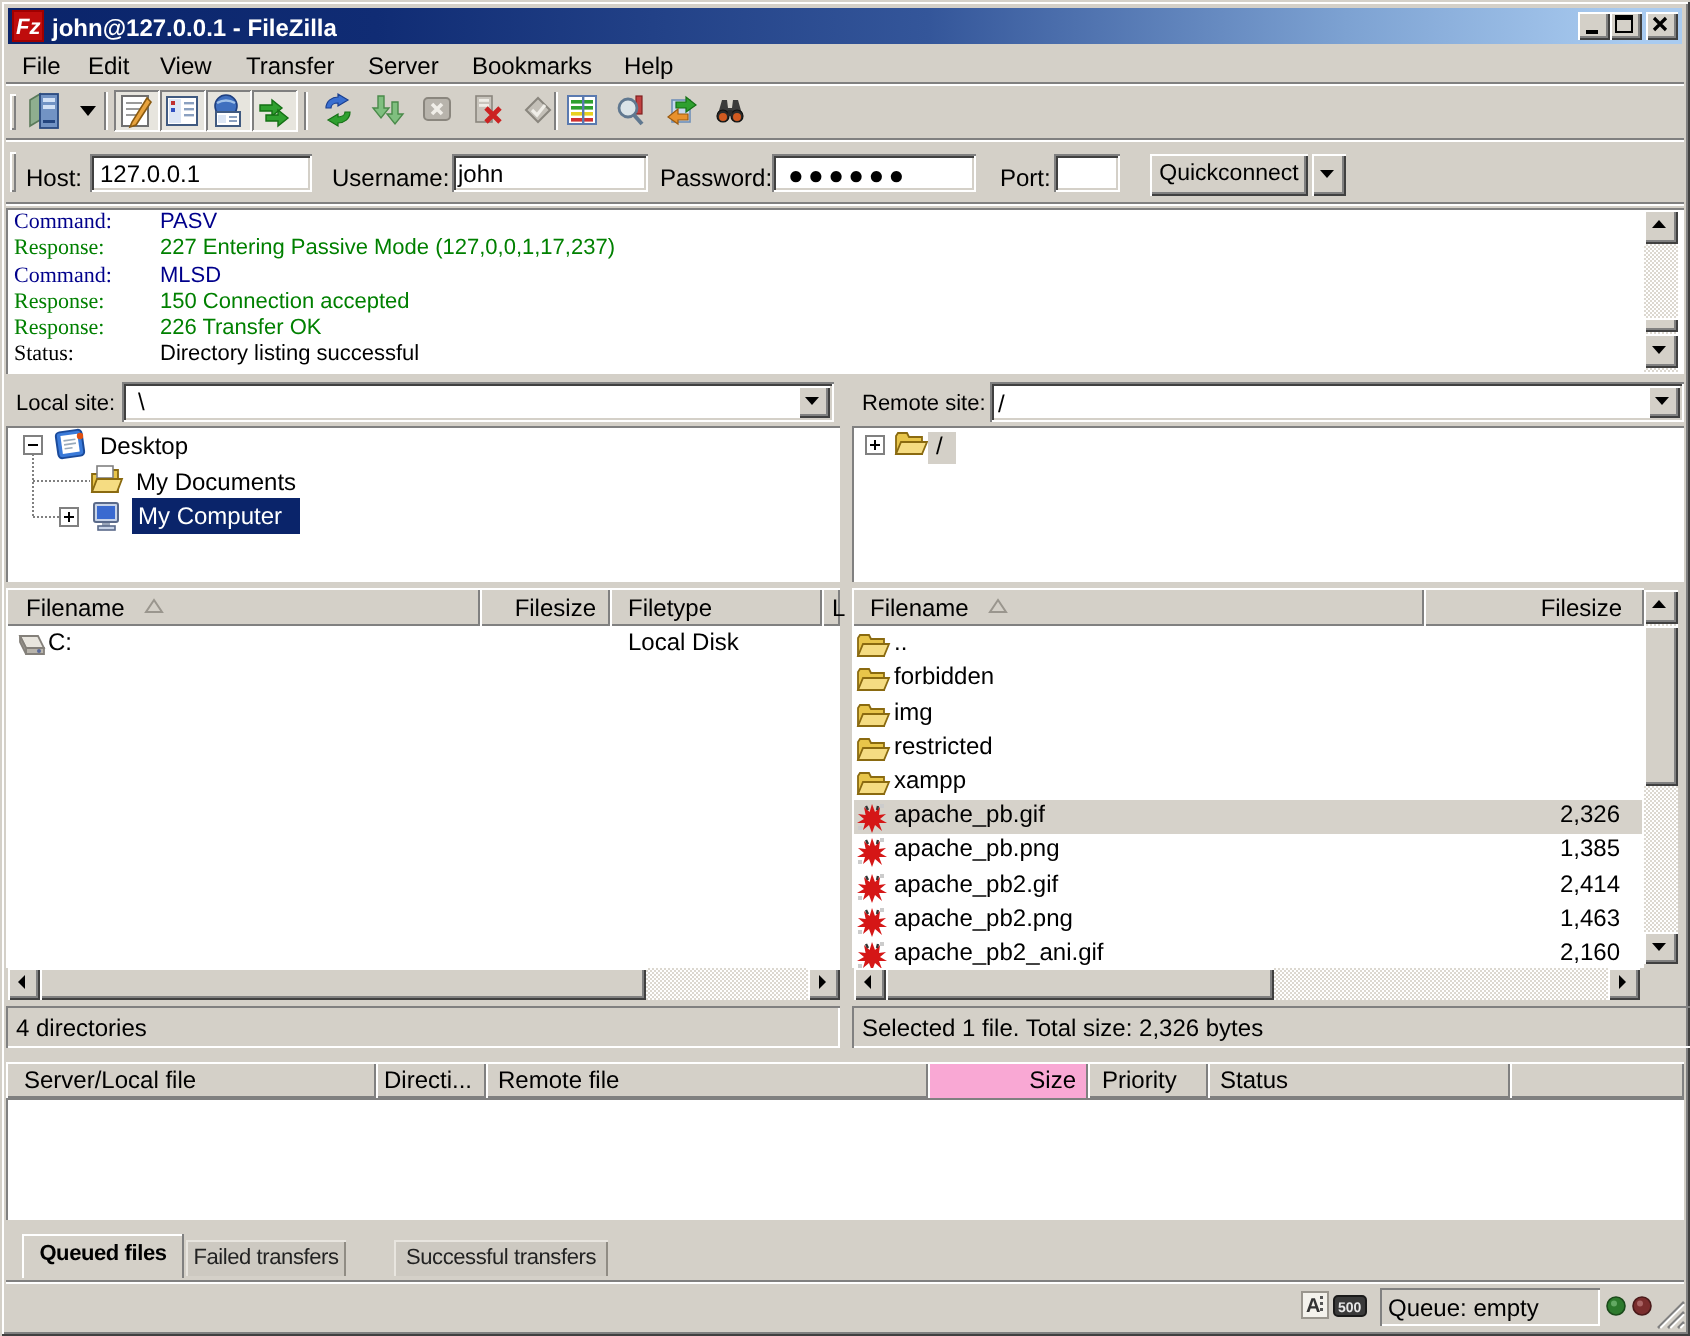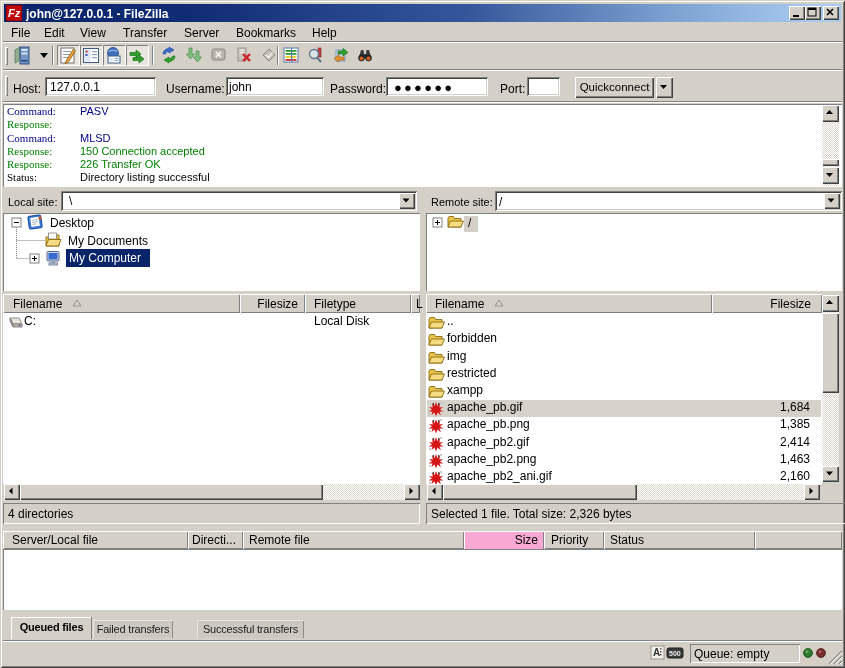--- a/index.html
+++ b/index.html
@@ -209,21 +209,21 @@
 <div class="abs raised" style="left:656px;top:77px;width:17px;height:21px;background:#d4d0c8;">
     <svg width="15" height="19">
       <path d="M4 8 L11 8 L7.5 12 Z" fill="#000"></path>
     </svg>
   </div>
 <div class="abs" style="left:3px;top:101px;width:839px;height:1px;background:#808080;"></div>
 <div class="abs" style="left:3px;top:102px;width:839px;height:1px;background:#fff;"></div>
 
 <div class="abs sunken white" style="left:3px;top:104px;width:839px;height:83px;"></div>
 <div class="abs" style="left:7px;top:105px;line-height:13.3px;font-size:11px;color:#00008b;font-family:Liberation Serif, serif;">Command:<br><span style="color:#008000;">Response:</span><br>Command:<br><span style="color:#008000;">Response:</span><br><span style="color:#008000;">Response:</span><br><span style="color:#000;">Status:</span></div>
-<div class="abs" style="left:80px;top:105px;line-height:13.3px;font-size:11px;color:#00008b;">PASV<br><br>MLSD<br><span style="color:#008000;">150 Connection accepted</span><br><span style="color:#008000;">226 Transfer OK</span><br><span style="color:#000;">Directory listing successful</span></div>
+<div class="abs" style="left:80px;top:105px;line-height:13.3px;font-size:11px;color:#00008b;">PASV<br><span style="color:#008000;">227 Entering Passive Mode (127,0,0,1,17,237)</span><br>MLSD<br><span style="color:#008000;">150 Connection accepted</span><br><span style="color:#008000;">226 Transfer OK</span><br><span style="color:#000;">Directory listing successful</span></div>
 
 <div class="abs track" style="left:822px;top:105px;width:17px;height:81px;"></div>
 <div class="abs raised" style="left:822px;top:105px;width:17px;height:17px;background:#d4d0c8;">
     <svg width="15" height="15">
       <path d="M7.5 5 L11 9 L4 9 Z" fill="#000"></path>
     </svg>
   </div>
 <div class="abs raised" style="left:822px;top:159px;width:17px;height:7px;background:#d4d0c8;"></div>
 <div class="abs raised" style="left:822px;top:167px;width:17px;height:17px;background:#d4d0c8;">
     <svg width="15" height="15">
@@ -370,21 +370,21 @@
 <div class="abs" style="left:447px;top:314px;">..</div>
 <div class="abs" style="left:447px;top:331px;">forbidden</div>
 <div class="abs" style="left:447px;top:349px;">img</div>
 <div class="abs" style="left:447px;top:366px;">restricted</div>
 <div class="abs" style="left:447px;top:383px;">xampp</div>
 <div class="abs" style="left:447px;top:400px;">apache_pb.gif</div>
 <div class="abs" style="left:447px;top:417px;">apache_pb.png</div>
 <div class="abs" style="left:447px;top:435px;">apache_pb2.gif</div>
 <div class="abs" style="left:447px;top:452px;">apache_pb2.png</div>
 <div class="abs" style="left:447px;top:469px;">apache_pb2_ani.gif</div>
-<div class="abs" style="left:740px;top:400px;width:70px;text-align:right;">1,684</div>
+<div class="abs" style="left:740px;top:400px;width:70px;text-align:right;">2,326</div>
 <div class="abs" style="left:740px;top:417px;width:70px;text-align:right;">1,385</div>
 <div class="abs" style="left:740px;top:435px;width:70px;text-align:right;">2,414</div>
 <div class="abs" style="left:740px;top:452px;width:70px;text-align:right;">1,463</div>
 <div class="abs" style="left:740px;top:469px;width:70px;text-align:right;">2,160</div>
 
 <div class="abs track" style="left:4px;top:484px;width:416px;height:16px;"></div>
 <div class="abs raised" style="left:4px;top:484px;width:16px;height:16px;background:#d4d0c8;">
     <svg width="14" height="14">
       <path d="M8.5 3.5 L5 7 L8.5 10.5 Z" fill="#000"></path>
     </svg>

